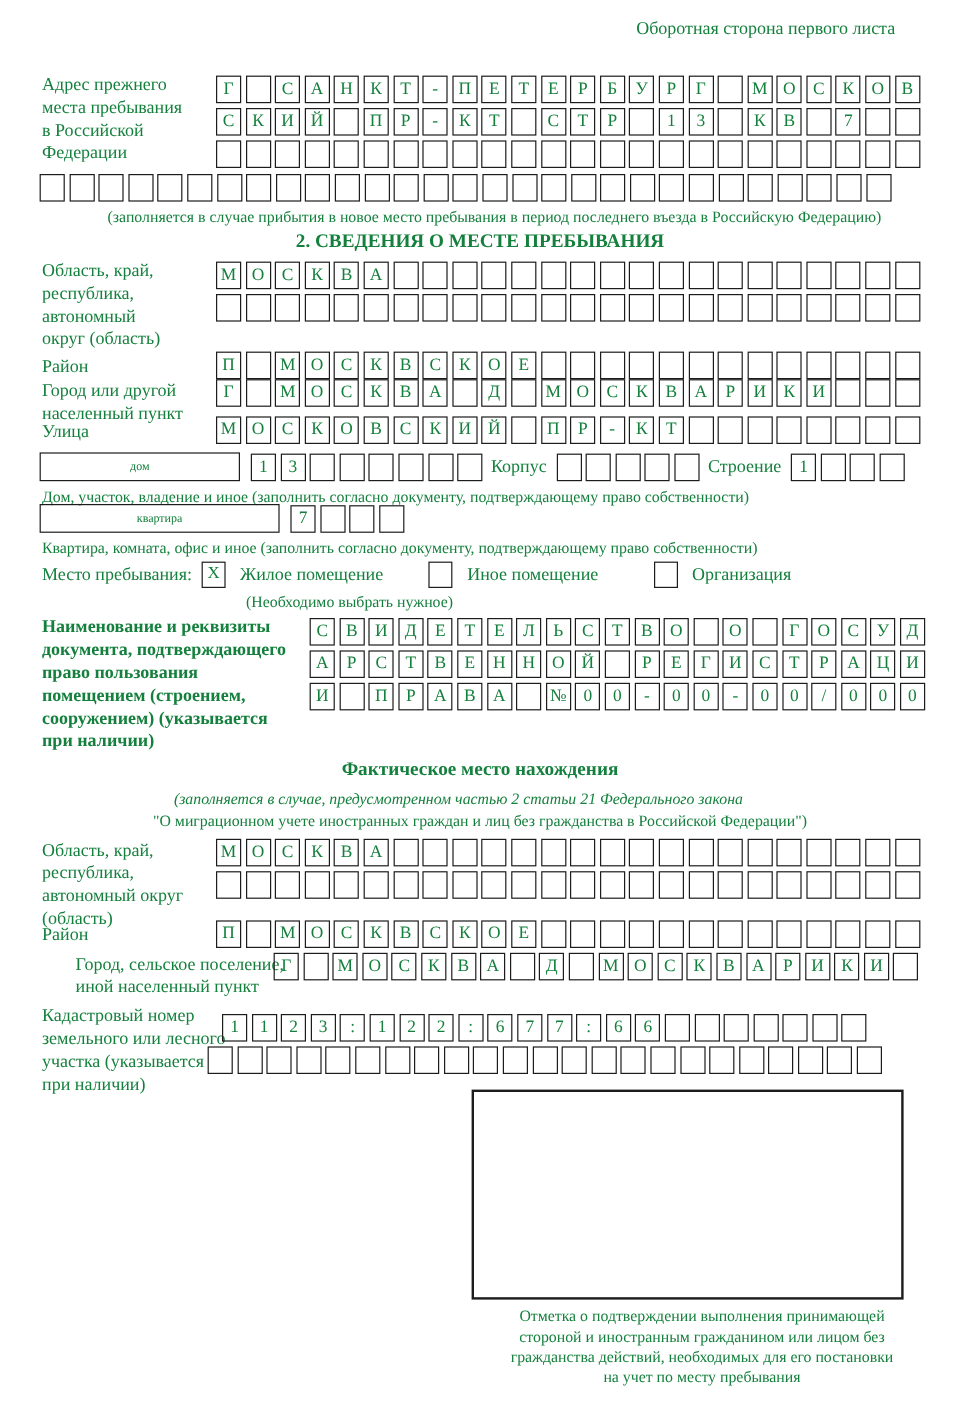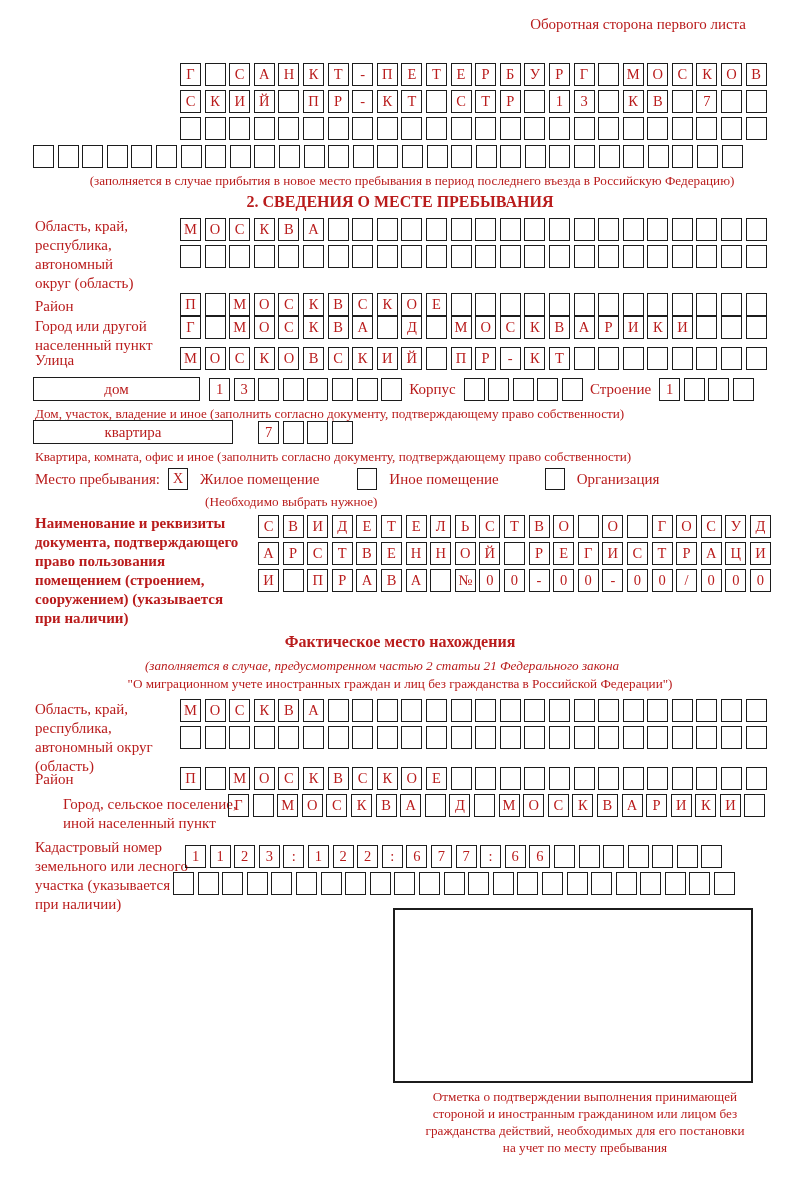--- a/index.html
+++ b/index.html
@@ -1,32 +1,32 @@
 <!DOCTYPE html>
 <html><head>
 <meta charset="utf-8">
 <style>
   html,body{margin:0;padding:0;background:#ffffff;}
-  .page{position:relative;width:800px;height:1180px;background:#ffffff;color:#b91c1c;
+  .page{position:relative;width:800px;height:1180px;background:#ffffff;color:#15803d;
         font-family:"Liberation Serif","DejaVu Serif",serif;overflow:hidden;}
   .abs{position:absolute;}
   .lbl{font-size:15px;line-height:19px;white-space:pre-line;}
   .caption{font-size:13.2px;line-height:17px;}
   .center{text-align:center;}
   .title{font-size:16px;font-weight:bold;}
   .cells-row{display:flex;}
   .cells-col{display:flex;flex-direction:column;gap:4px;}
   .cell{flex:none;width:21px;height:23px;box-sizing:border-box;border:1.5px solid #1c1c1c;
         margin-right:3.6px;display:flex;align-items:center;justify-content:center;font-size:14.5px;}
   .cell:last-child{margin-right:0;}
   .inline-row{display:flex;align-items:center;}
   .label-box{flex:none;height:24px;box-sizing:border-box;border:1.5px solid #1c1c1c;
-        display:flex;align-items:center;justify-content:center;font-size:15px;}
+        display:flex;align-items:center;justify-content:center;font-size:10px;}
   .house-box{width:167px;margin-right:9px;}
-  .apt-box{width:200px;margin-right:25px;}
+  .apt-box{width:200px;margin-right:9px;}
   .inline-lbl{font-size:15px;margin:0 8px 0 7px;}
   .stay-row{display:flex;align-items:center;font-size:15px;}
   .checkbox{flex:none;width:20px;height:22px;box-sizing:border-box;border:1.5px solid #1c1c1c;
         display:flex;align-items:center;justify-content:center;font-size:14px;margin-left:8px;}
   .cb2{margin-left:38px;}
   .cb3{margin-left:46px;}
   .stay-opt-label{margin-left:12px;}
   
   .p-header{top:16px;left:0;width:746px;text-align:right;font-size:15px;}
   .p-prev-label{top:62px;left:35px;width:146px;}
@@ -65,20 +65,24 @@
   .p-mark-box{top:908px;left:393px;width:360px;height:175px;border:2px solid #1c1c1c;box-sizing:border-box;}
   .p-mark-note{top:1088px;left:375px;width:420px;white-space:pre-line;}
 </style>
 </head>
 <body>
 
 <div class="page">
 
   <div class="abs p-header">Оборотная сторона первого листа</div>
 
+  <div class="abs lbl p-prev-label">Адрес прежнего
+места пребывания
+в Российской
+Федерации</div>
   <div class="abs cells-col p-prev-rows">
     <div class="cells-row">
         <span class="cell">Г</span>
         <span class="cell"></span>
         <span class="cell">С</span>
         <span class="cell">А</span>
         <span class="cell">Н</span>
         <span class="cell">К</span>
         <span class="cell">Т</span>
         <span class="cell">-</span>

